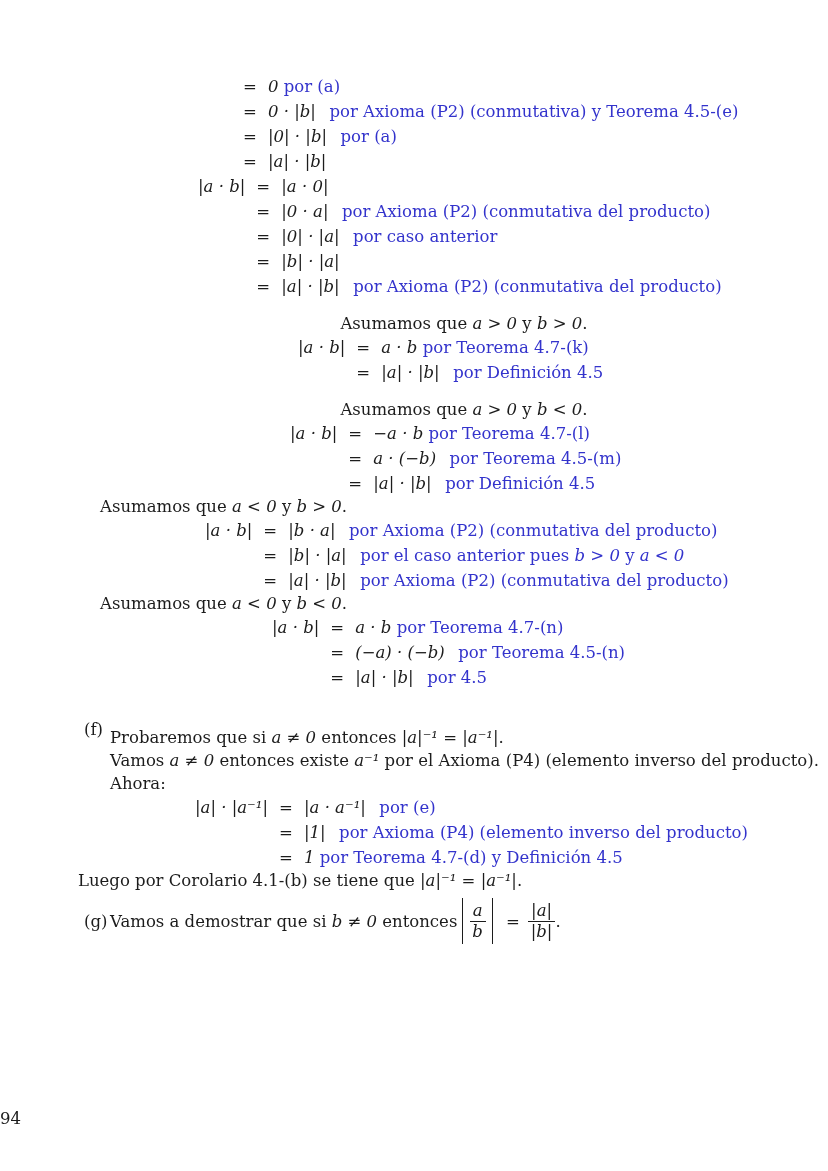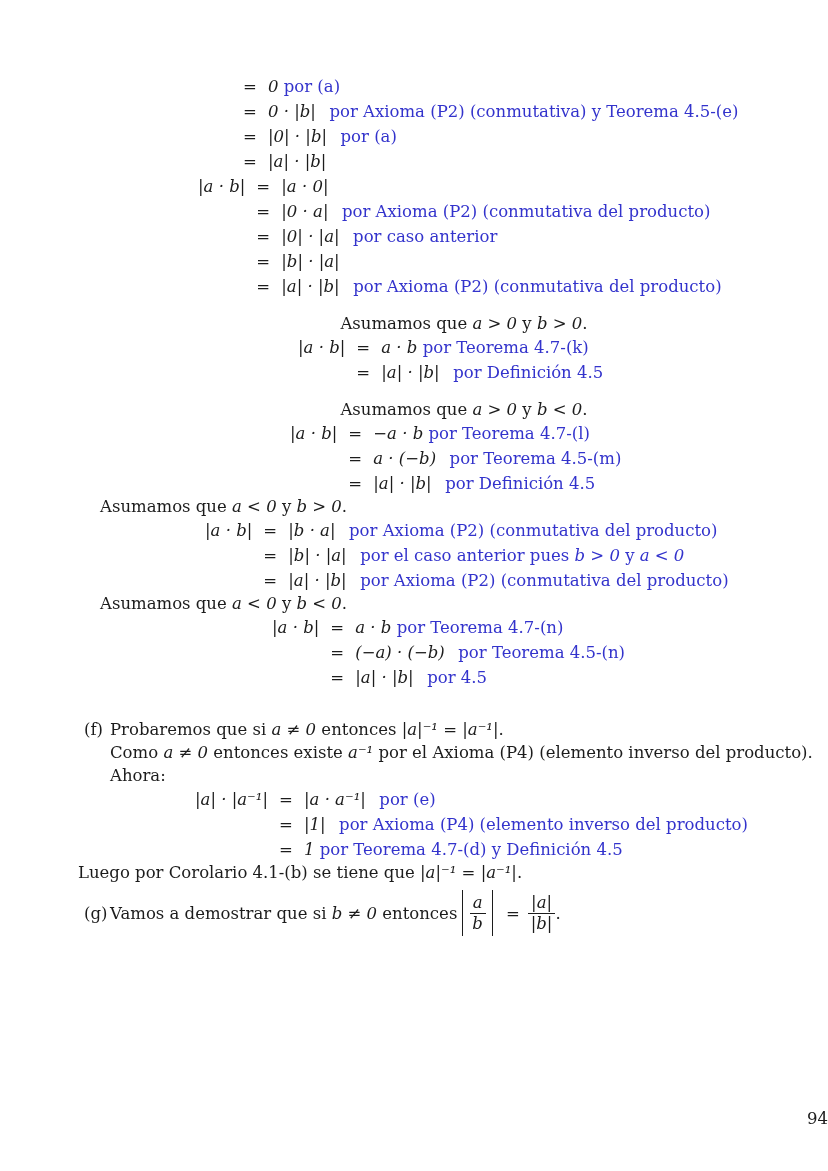--- a/index.html
+++ b/index.html
@@ -19,30 +19,30 @@
   .seg-b{color:var(--link,#3333cc);}
   .seg-mb{font-style:italic;color:var(--link,#3333cc);}
   .para{margin-left:100px;line-height:22px;}
   .mt-large{margin-top:23px;}
   .mt-med{margin-top:14px;text-align:center;}
   .mt-small{margin-top:0;}
   .mt-item{margin-top:28px;}
   .mt-eq{}
   .item{display:flex;margin-left:84px;line-height:23px;}
   .item-label{width:26px;flex:none;}
-  .item-body{flex:1;}
+  .item-body{flex:1;margin-top:8px;}
   .luego{margin-left:78px;line-height:22px;}
   .gline{display:flex;align-items:center;margin-left:84px;min-height:58px;}
   .gline .item-label{align-self:center;}
   .frac{display:inline-flex;flex-direction:column;align-items:center;font-style:italic;line-height:1.2;vertical-align:middle;}
   .frac .num{border-bottom:1px solid var(--ink,#1c1c1c);padding:0 3px;}
   .frac .den{padding:0 3px;}
   .bigabs{display:inline-flex;align-items:center;border-left:1.3px solid var(--ink,#1c1c1c);border-right:1.3px solid var(--ink,#1c1c1c);padding:3px 6px;margin:0 5px;}
   .frac-eq{margin:0 8px;}
-  .footer{position:absolute;top:1108px;left:0;width:100%;text-align:right;line-height:22px;}
+  .footer{position:absolute;top:1108px;left:0;width:100%;text-align:left;line-height:22px;}
 </style>
 </head>
 <body>
 
 <div class="page">
 
   <div class="eqblock" style="margin-left:232px">
     <div class="eqrow">
       <span class="lhs"></span>
       <span class="eqsign">=</span>
@@ -166,21 +166,21 @@
       <span class="lhs"></span>
       <span class="eqsign">=</span>
       <span class="rhs"><span class="seg-m">|a| · |b|</span><span class="seg-b">  por 4.5</span></span>
     </div>
   </div>
 
   <div class="item mt-item">
     <span class="item-label">(f)</span>
     <div class="item-body">
       <div><span class="seg-r">Probaremos que si </span><span class="seg-m">a ≠ 0</span><span class="seg-r"> entonces </span><span class="seg-m">|a|⁻¹ = |a⁻¹|</span><span class="seg-r">.</span></div>
-      <div><span class="seg-r">Como </span><span class="seg-m">a ≠ 0</span><span class="seg-r"> entonces existe </span><span class="seg-m">a⁻¹</span><span class="seg-r"> por el Axioma (P4) (elemento inverso del producto). Ahora:</span></div>
+      <div><span class="seg-r">Vamos </span><span class="seg-m">a ≠ 0</span><span class="seg-r"> entonces existe </span><span class="seg-m">a⁻¹</span><span class="seg-r"> por el Axioma (P4) (elemento inverso del producto). Ahora:</span></div>
     </div>
   </div>
 
   <div class="eqblock mt-eq" style="margin-left:195px">
     <div class="eqrow">
       <span class="lhs">|a| · |a⁻¹|</span>
       <span class="eqsign">=</span>
       <span class="rhs"><span class="seg-m">|a · a⁻¹|</span><span class="seg-b">  por (e)</span></span>
     </div>
     <div class="eqrow">

